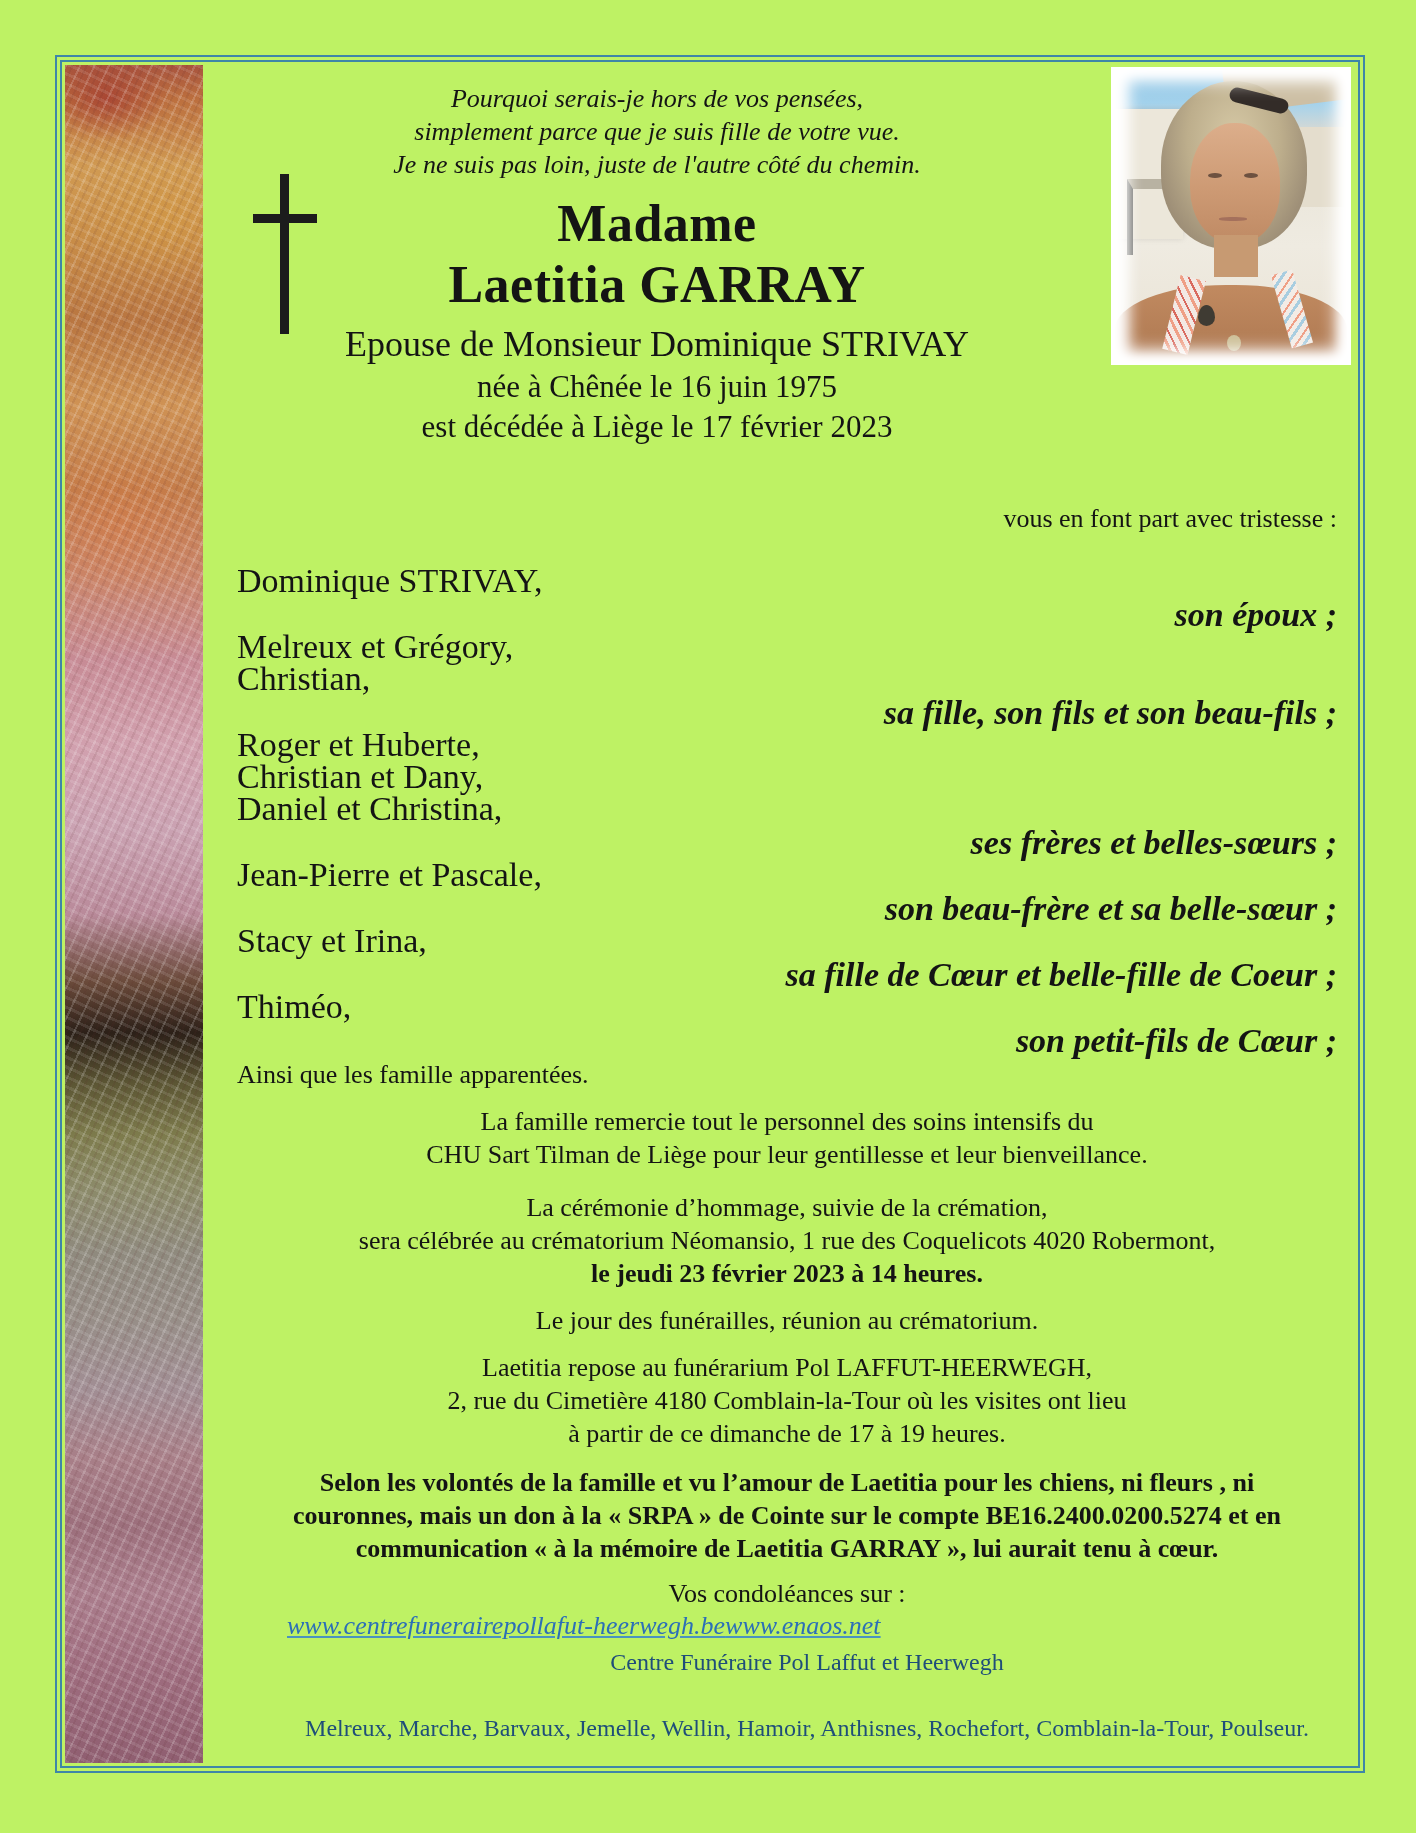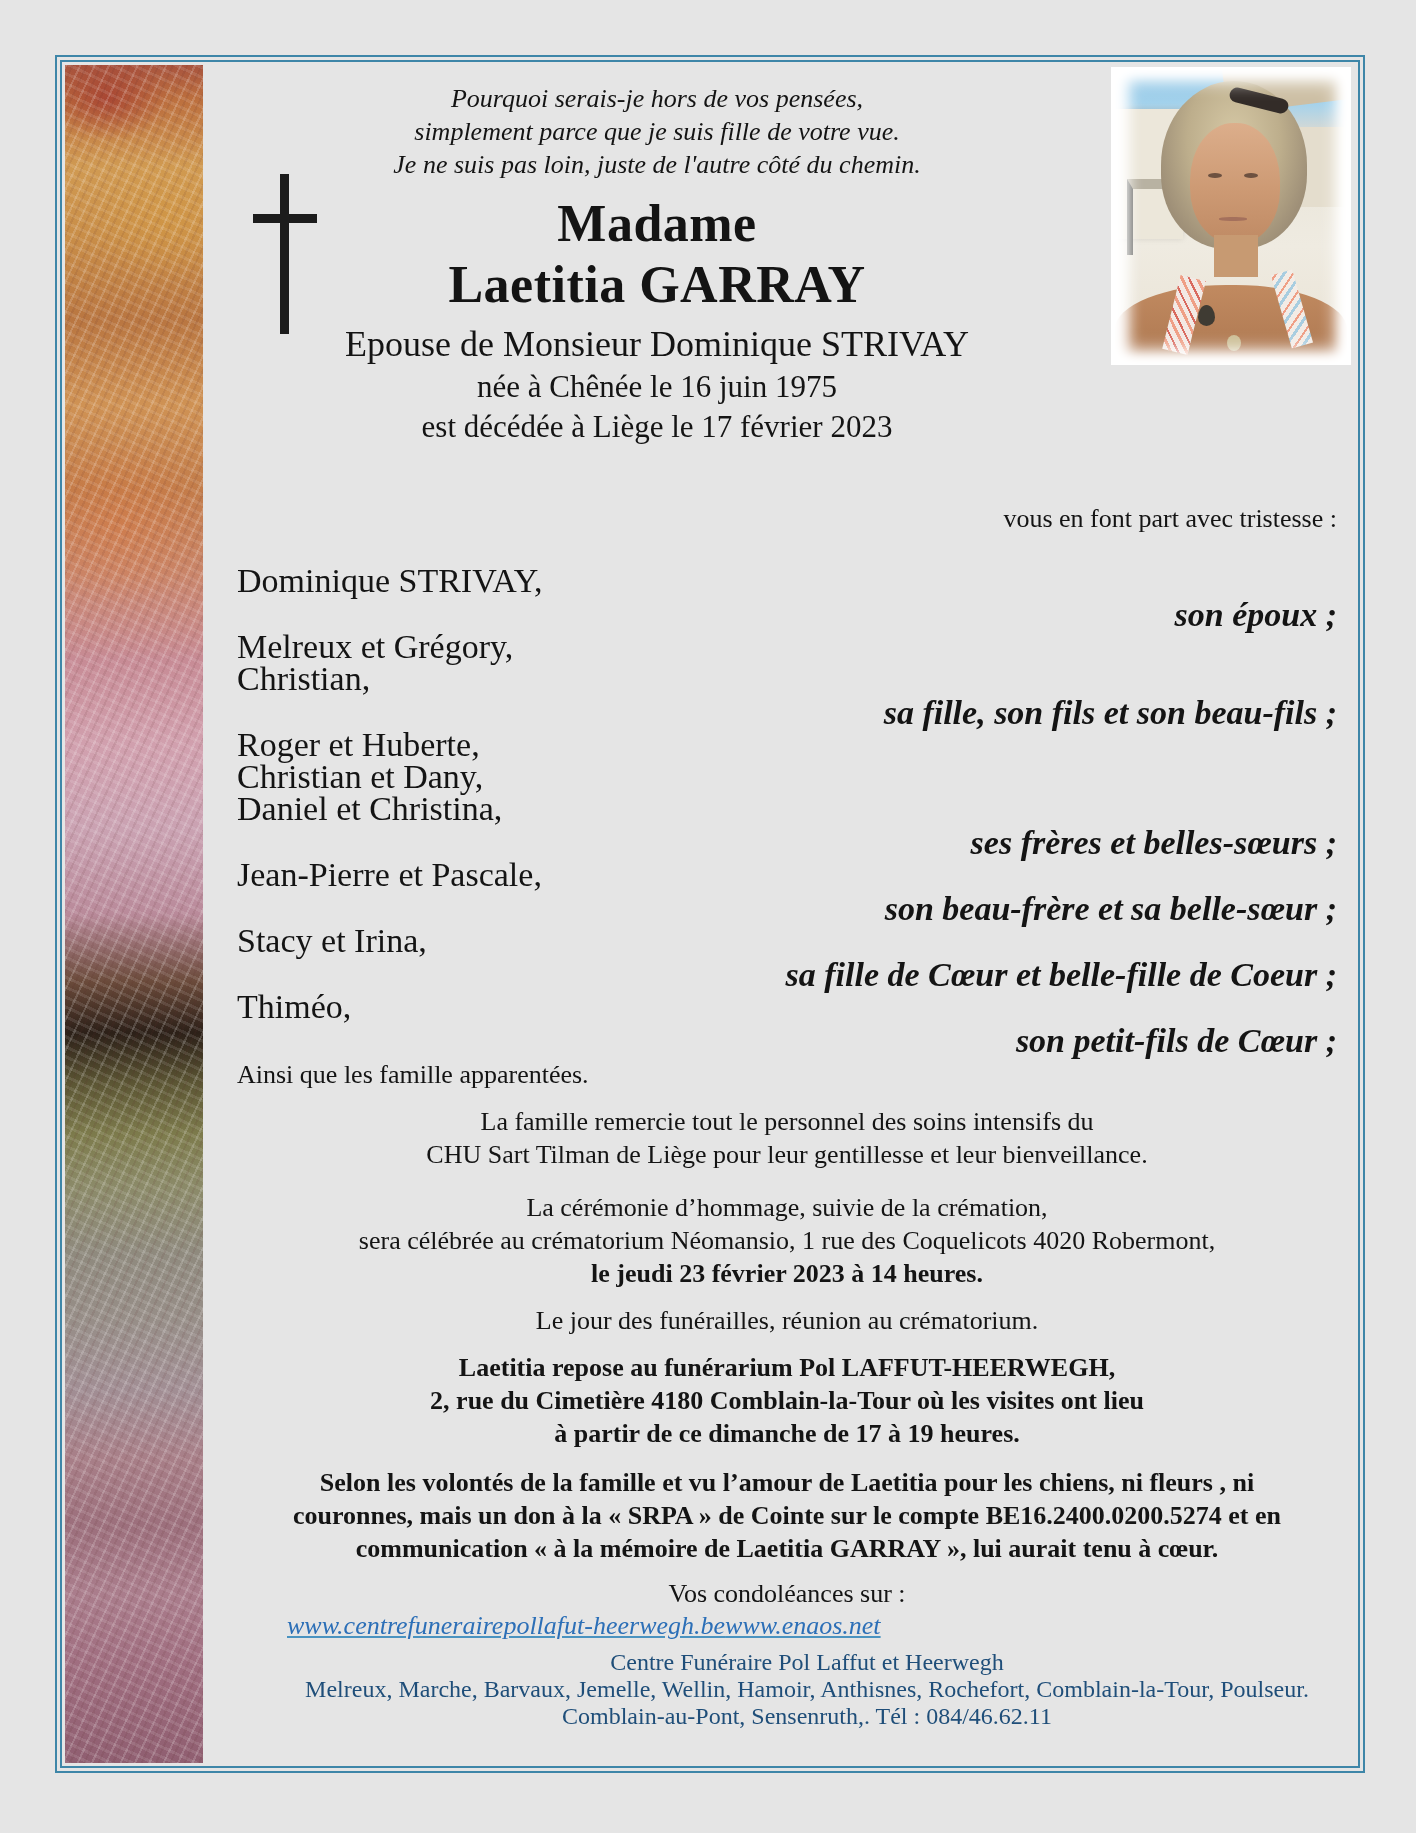--- a/index.html
+++ b/index.html
@@ -1,16 +1,16 @@
 <!DOCTYPE html>
 <html><head>
 <meta charset="utf-8">
 <style>
   html,body{margin:0;padding:0;background:#ffffff;}
-  .page{position:relative;width:1416px;height:1833px;background:#e5e5e5;overflow:hidden;
+  .page{position:relative;width:1416px;height:1833px;background:#bef264;overflow:hidden;
         font-family:"Liberation Serif","DejaVu Serif",serif;color:#141414;}
   .card{position:absolute;left:55px;top:55px;width:1300px;height:1708px;
         border:2px solid #3e86a8;padding:3px;}
   .card-inner{position:relative;width:100%;height:100%;border:2px solid #3e86a8;
         box-sizing:border-box;overflow:hidden;}
 
   
   .side-photo{position:absolute;left:3px;top:3px;width:138px;height:calc(100% - 6px);
     background:
       radial-gradient(ellipse 90px 60px at 30% 2%, rgba(156,44,44,.6), transparent 70%),
@@ -81,29 +81,29 @@
   .family{margin-top:30px;font-size:34px;line-height:32px;}
   .fam-name{text-align:left;}
   .fam-role{text-align:right;font-weight:bold;font-style:italic;margin-top:2px;}
   .closing{margin-top:2px;font-size:26px;line-height:32px;text-align:left;}
 
   .para{display:flex;flex-direction:column;align-items:center;font-size:26px;line-height:33px;}
   .para .cline{white-space:nowrap;text-align:center;}
   .para.thanks{margin-top:14px;}
   .para.ceremony{margin-top:20px;}
   .para.reunion{margin-top:14px;}
-  .para.bold-par{margin-top:14px;font-weight:bold;}
+  .para.bold-par{margin-top:14px;font-weight:normal;}
   .para.donation{margin-top:16px;font-weight:bold;}
   .bold-line{font-weight:bold;}
   .condolences{margin-top:12px;font-size:26px;line-height:33px;text-align:center;width:1000px;margin-left:50px;}
   .links{display:flex;flex-direction:row;align-items:center;width:1000px;margin-left:50px;}
   .link{font-style:italic;font-size:26px;line-height:31px;color:#2c6fb7;
         text-decoration:underline;text-decoration-color:#4a93c0;cursor:pointer;}
   .footer{margin-top:8px;display:flex;flex-direction:column;align-items:center;width:1060px;
-        margin-left:40px;color:#1f4e79;font-size:24px;line-height:27px;}
+        margin-left:40px;color:#1f4e79;font-size:24px;line-height:27px;gap:39px;}
   .footer .cline{white-space:nowrap;text-align:center;}
 </style>
 </head>
 <body>
 
 <div class="page">
   <div class="card">
     <div class="card-inner">
 
       <div class="side-photo"></div>

